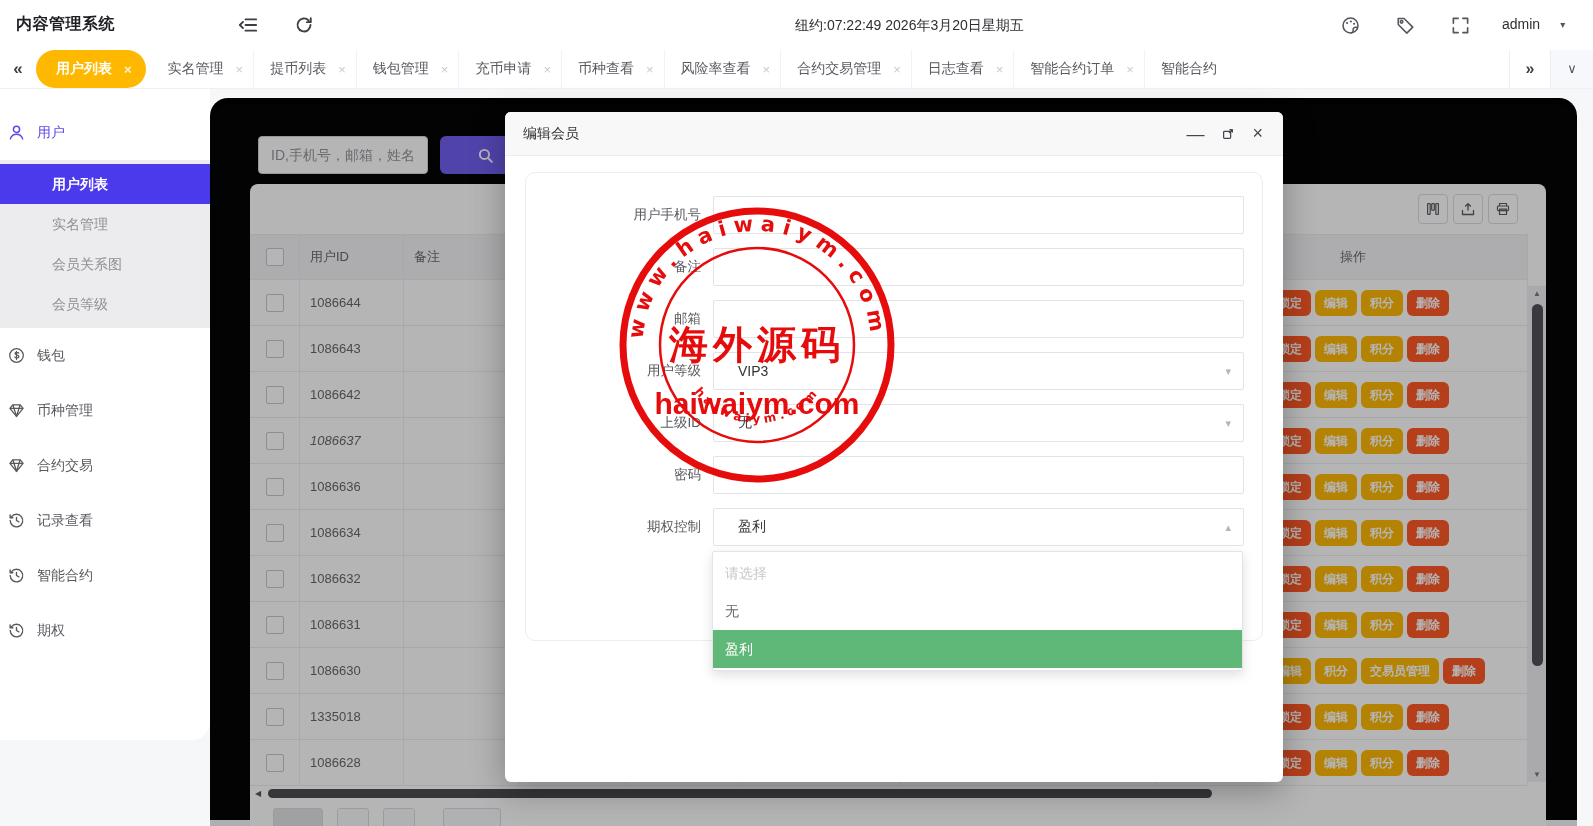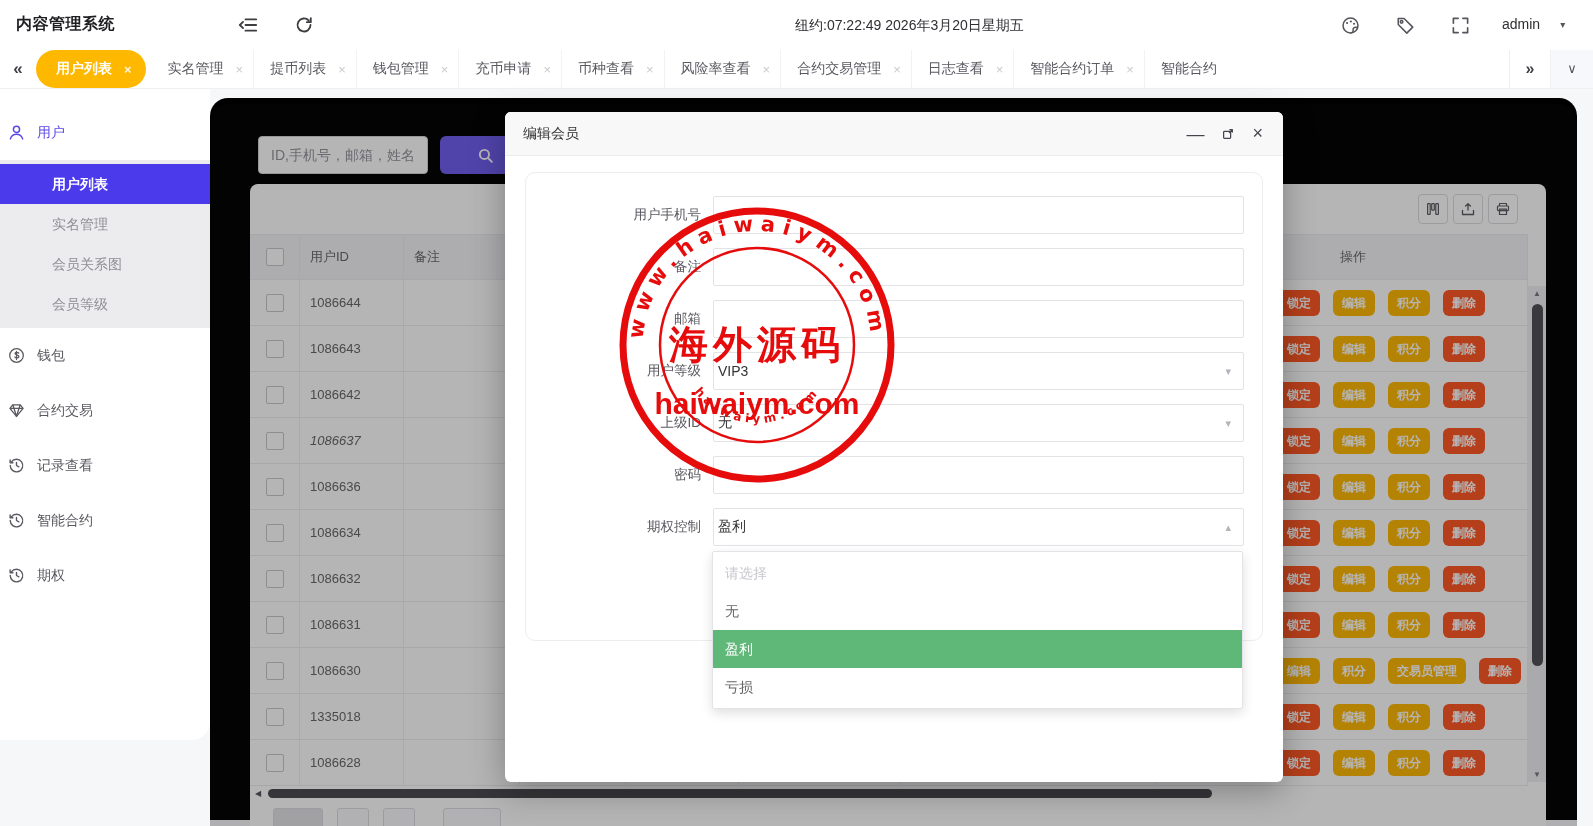--- a/index.html
+++ b/index.html
@@ -45,21 +45,21 @@
   .tool-btn{position:absolute;top:10px;width:30px;height:30px;border:1px solid #dcdce0;border-radius:4px;color:#5a5a60;display:flex;align-items:center;justify-content:center;box-sizing:border-box;cursor:pointer;background:#fff}
   #tb-grid{left:1168px}#tb-export{left:1203px}#tb-print{left:1238px}
   .thead{position:absolute;left:0;top:50px;display:flex;height:46px;background:#f4f4f6;border-top:1px solid #ececef;border-bottom:1px solid #ececef;width:1278px;box-sizing:border-box}
   .th{font-size:13px;color:#666;padding-left:10px;box-sizing:border-box;height:44px;line-height:44px;border-right:1px solid #ededf0;overflow:hidden;white-space:nowrap}
   .th.c,.td.c{display:flex;align-items:center;justify-content:center;padding-left:0}
   .th-ops{padding-left:183px}
   #tbody{position:absolute;left:0;top:96px;width:1278px}
   .tr{display:flex;height:46px;border-bottom:1px solid #ececef;box-sizing:border-box;background:#fff}
   .td{height:45px;display:flex;align-items:center;padding-left:10px;box-sizing:border-box;font-size:13px;color:#666;border-right:1px solid #f0f0f2;overflow:hidden;white-space:nowrap}
   .cb{width:16px;height:16px;border:1px solid #c7c7cc;border-radius:2px;background:#fff;cursor:pointer}
-  .td-ops{gap:13px;padding-left:80px}
+  .td-ops{gap:4px;padding-left:80px}
   .btn-act{height:26px;line-height:26px;padding:0 9px;border-radius:6px;color:#fff;font-size:12px;font-weight:bold;white-space:nowrap;cursor:pointer}
   .btn-act.purple{background:#6454d8;width:28px;padding:0}
   .btn-act.red{background:#ff5722}
   .btn-act.yellow{background:#ffb800}
   .hscroll{position:absolute;left:0;top:602px;width:1278px;height:15px;display:flex;align-items:center}
   .hs-arrow{width:16px;text-align:center;font-size:8px;color:#55555a;cursor:pointer}
   .hs-thumb{position:absolute;left:18px;top:3px;width:944px;height:9px;background:#4a4a4e;border-radius:5px;cursor:pointer}
   .pg-box{position:absolute;top:624px;height:28px;border:1px solid #dcdce0;background:#fafafb;border-radius:3px}
   #pg1{left:23px;width:48px;background:#e3e3e6}#pg2{left:87px;width:30px}#pg3{left:133px;width:30px}#pg4{left:193px;width:56px}
   .vscroll{position:absolute;left:1278px;top:102px;width:18px;height:496px;background:#f0f0f3;display:flex;flex-direction:column;align-items:center;justify-content:space-between;font-size:8px;color:#77777c;padding:3px 0;box-sizing:border-box;cursor:pointer}
@@ -69,21 +69,21 @@
   .modal{position:absolute;left:505px;top:112px;width:778px;height:670px;background:#fff;border-radius:6px;z-index:50;box-shadow:0 8px 34px rgba(0,0,0,.30)}
   .m-head{height:44px;background:#f8f8f8;border-bottom:1px solid #ececee;border-radius:6px 6px 0 0;display:flex;align-items:center;padding:0 20px 0 18px;box-sizing:border-box}
   .m-title{font-size:14px;color:#333}
   .m-ctrls{margin-left:auto;display:flex;align-items:center;gap:17px;color:#45454d}
   .m-min{font-size:18px;line-height:10px;cursor:pointer}
   .m-max{width:14px;height:14px;cursor:pointer}
   .m-close{font-size:18px;cursor:pointer}
   .m-card{position:absolute;left:20px;top:60px;width:738px;height:469px;border:1px solid #ededf0;border-radius:10px;box-sizing:border-box;padding-top:23px;background:#fff}
   .f-row{display:flex;align-items:center;height:38px;margin-bottom:14px}
   .f-label{width:187px;box-sizing:border-box;padding-right:12px;text-align:right;font-size:13.5px;color:#595960}
-  .f-ctrl{width:531px;height:38px;border:1px solid #e3e3e7;border-radius:2px;box-sizing:border-box;position:relative;display:flex;align-items:center;padding-left:4px;font-size:14px;color:#333;background:#fff}
+  .f-ctrl{width:531px;height:38px;border:1px solid #e3e3e7;border-radius:2px;box-sizing:border-box;position:relative;display:flex;align-items:center;padding-left:24px;font-size:14px;color:#333;background:#fff}
   .f-caret{position:absolute;right:12px;color:#b3b3ba;font-size:11px}
   .dd-panel{position:absolute;left:207px;top:439px;width:531px;background:#fff;border:1px solid #e4e4e8;box-shadow:0 4px 12px rgba(0,0,0,.13);border-radius:2px;z-index:60;padding:2px 0;box-sizing:border-box}
   .dd-opt{height:38px;line-height:38px;padding-left:12px;font-size:14px;color:#666;cursor:pointer}
   .dd-opt.placeholder{color:#c8c8ce}
   .dd-opt.selected{background:#5FB878;color:#fff}
   
   .stamp{position:absolute;left:607px;top:195px;width:300px;height:300px;z-index:70;pointer-events:none;opacity:.95}
 </style>
 </head>
 <body>
@@ -291,20 +291,26 @@
         <div class="side-item">
           <svg class="ic sic">
             <use href="#i-dollar"></use>
           </svg>
           <span>钱包</span>
         </div>
         <div class="side-item">
           <svg class="ic sic">
             <use href="#i-gem"></use>
           </svg>
+          <span>币种管理</span>
+        </div>
+        <div class="side-item">
+          <svg class="ic sic">
+            <use href="#i-gem"></use>
+          </svg>
           <span>合约交易</span>
         </div>
         <div class="side-item">
           <svg class="ic sic">
             <use href="#i-history"></use>
           </svg>
           <span>记录查看</span>
         </div>
         <div class="side-item">
           <svg class="ic sic">
@@ -623,21 +629,20 @@
               <span class="f-val">盈利</span>
               <span class="f-caret">▴</span>
             </div>
           </div>
         </div>
     </div>
     <div class="dd-panel" id="dd-panel">
         <div class="dd-opt placeholder">请选择</div>
         <div class="dd-opt normal">无</div>
         <div class="dd-opt selected">盈利</div>
-        <div class="dd-opt normal">亏损</div>
       </div>
   </div>
 
   <svg class="stamp" viewBox="0 0 300 300">
     <circle cx="150" cy="150" r="134" fill="none" stroke="#e60000" stroke-width="7"></circle>
     <circle cx="150" cy="150" r="97" fill="none" stroke="#e60000" stroke-width="2.5"></circle>
     <path id="wmTop" d="M150,150 m-114,0 a114,114 0 1 1 228,0 a114,114 0 1 1 -228,0" fill="none"></path>
     <path id="wmBot" d="M150,150 m-78,0 a78,78 0 1 0 156,0" fill="none"></path>
     <text font-size="21" font-weight="bold" fill="#e60000" letter-spacing="7" font-family="DejaVu Sans, sans-serif">
       <textPath href="#wmTop" startOffset="25%" text-anchor="middle">www.haiwaiym.com</textPath>

